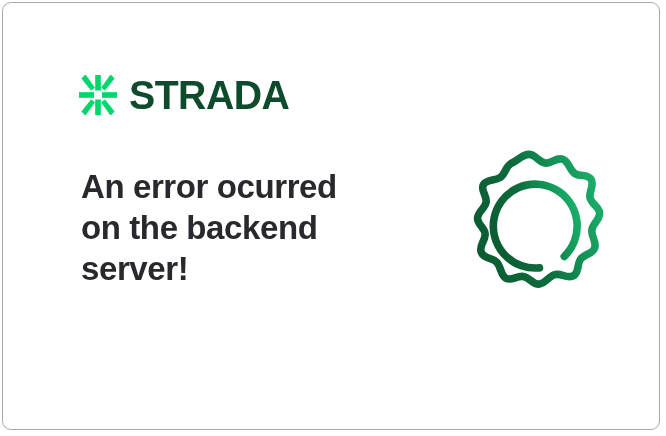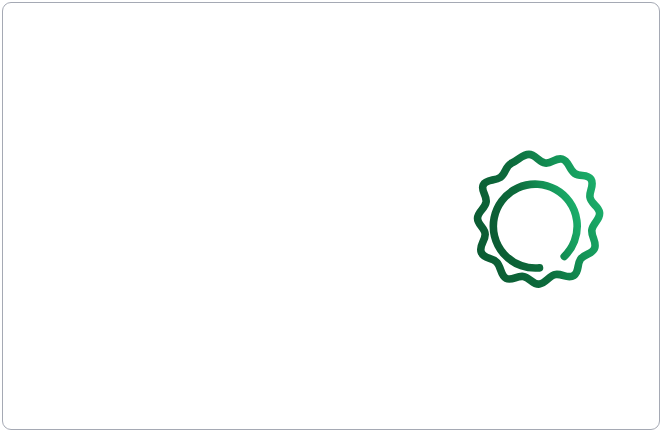--- a/index.html
+++ b/index.html
@@ -90,22 +90,50 @@
   }
 </style>
 </head>
 <body>
 
 <div class="screen">
 
   <div class="card">
 
     
+    <div class="brand">
+
+      <span>
+        <svg class="brand-mark" viewBox="0 0 38 40" aria-hidden="true">
+          <g fill="#00D66B">
+
+            <polygon points="16.2,0 21.8,0 21.8,15.5 16.2,15.5"></polygon>
+
+            <polygon points="16.2,24.5 21.8,24.5 21.8,40 16.2,40"></polygon>
+
+            <polygon points="0,17.2 15.0,17.2 15.0,22.8 0,22.8"></polygon>
+
+            <polygon points="23.0,17.2 38,17.2 38,22.8 23.0,22.8"></polygon>
+
+            <polygon points="2.4,3.4 6.4,-0.6 16.0,12.8 12.0,15.6"></polygon>
+
+            <polygon points="31.6,-0.6 35.6,3.4 26.0,15.6 22.0,12.8"></polygon>
+
+            <polygon points="6.4,40.6 2.4,36.6 12.0,24.4 16.0,27.2"></polygon>
+
+            <polygon points="35.6,36.6 31.6,40.6 22.0,27.2 26.0,24.4"></polygon>
+          </g>
+        </svg>
+      </span>
+
+      <span class="brand-word">STRADA</span>
+    </div>
 
     
+    <h1 class="headline">An error ocurred on the backend server!</h1>
 
     
     <span>
       <svg class="gear" viewBox="0 0 170 174" aria-hidden="true">
         <defs>
           <linearGradient id="gearGrad" x1="0" y1="0.62" x2="1" y2="0.30">
             <stop offset="0%" stop-color="#0B5C33"></stop>
             <stop offset="42%" stop-color="#0D6B3C"></stop>
             <stop offset="72%" stop-color="#139155"></stop>
             <stop offset="100%" stop-color="#1BAE6A"></stop>

